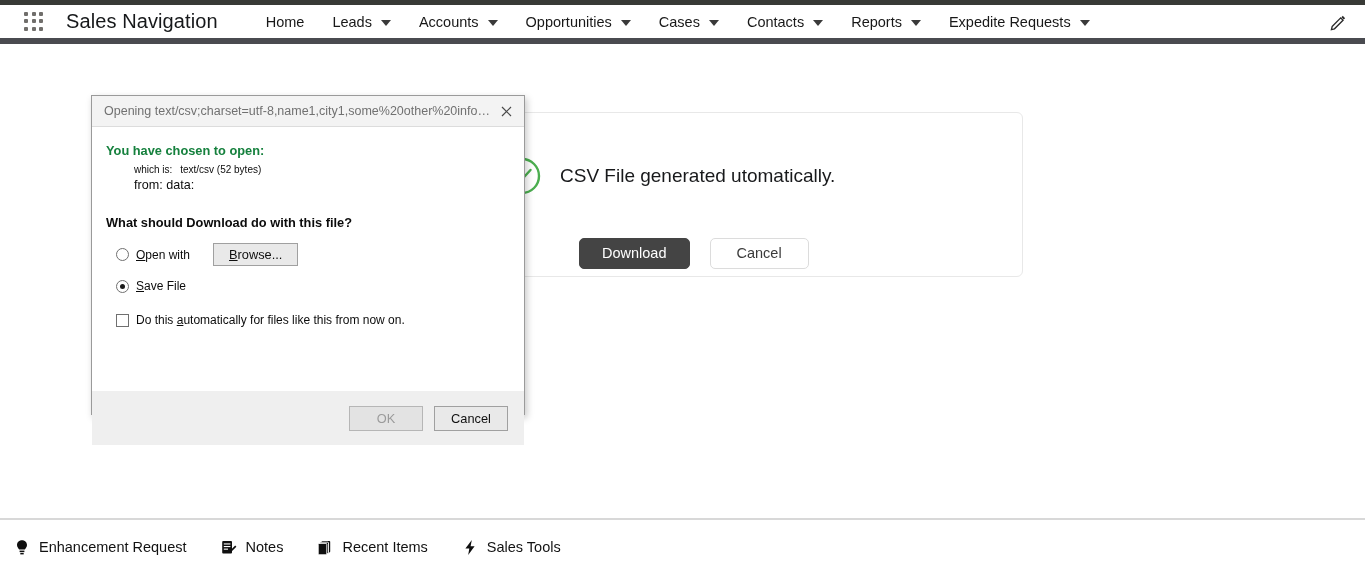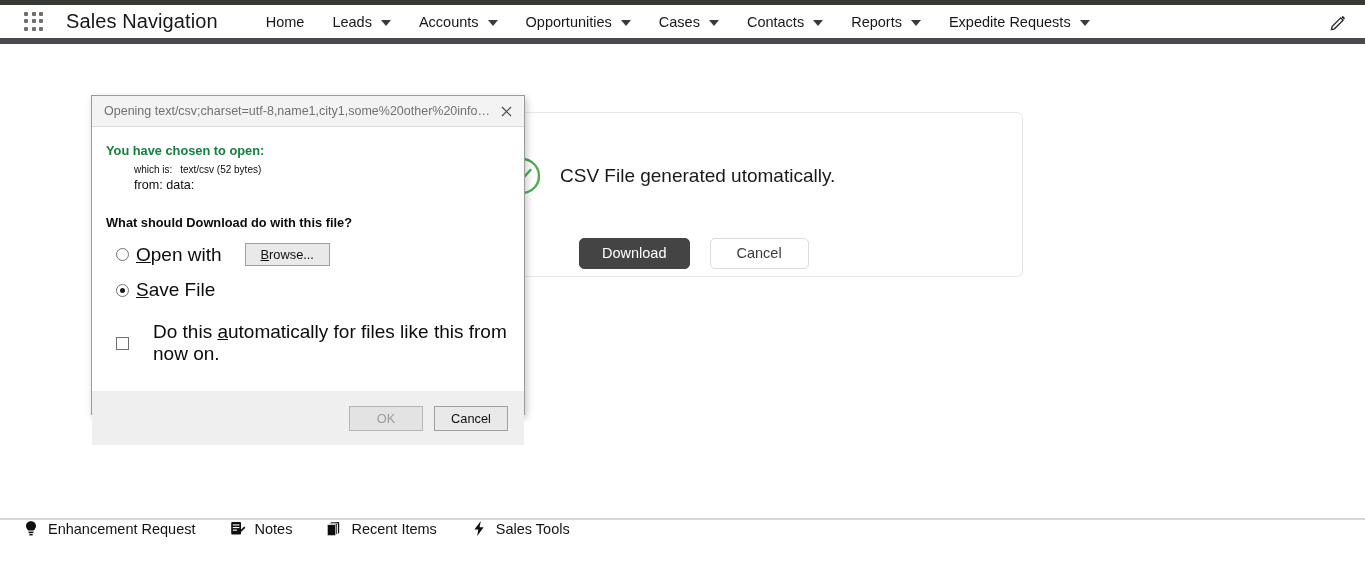--- a/index.html
+++ b/index.html
@@ -74,21 +74,21 @@
     font-size:14.5px; padding:0 26px; height:31px; line-height:29px; cursor:pointer;
     font-family:inherit;
   }
 
   
   .footer-divider {
     position:absolute; left:0; top:518px; width:1365px; height:2px; background:#d8d8d8;
   }
   .footer {
     position:absolute; left:0; top:520px; width:1336px; height:54px; background:#ffffff;
-    display:flex; align-items:flex-start; padding-left:23px;
+    display:flex; align-items:center; padding-left:14px;
   }
   .footer-item { display:flex; align-items:center; gap:9px; margin-right:34px; cursor:pointer; }
   .footer-item .flbl { font-size:14.5px; color:#121212; white-space:nowrap; }
   .fic { width:16px; height:17px; display:block; }
 
   
   .dialog {
     position:absolute; left:91px; top:95px; width:434px; height:320px;
     background:#efefef; border:1px solid #9a9a9a;
     box-shadow: 2px 3px 7px rgba(0,0,0,0.22);
@@ -121,28 +121,28 @@
   .q-label { margin-top:23px; font-size:12.8px; color:#0c0c0c; font-weight:bold; }
   .opt-row { display:flex; align-items:center; margin-top:13px; margin-left:10px; gap:7px; }
   .radio {
     width:13px; height:13px; border:1px solid #707070; border-radius:50%;
     background:#fff; flex:0 0 13px; position:relative; cursor:pointer;
   }
   .radio.checked::after {
     content:''; position:absolute; left:3px; top:3px; width:5px; height:5px;
     border-radius:50%; background:#1a1a1a;
   }
-  .opt-text { font-size:19px; color:#0c0c0c; cursor:pointer; }
+  .opt-text { font-size:12px; color:#0c0c0c; cursor:pointer; }
   .opt-text u { text-decoration:underline; }
   .browse-btn {
     margin-left:16px; background:#e9e9e9; border:1px solid #a0a0a0;
     font-size:12.8px; color:#101010; padding:3px 15px; cursor:pointer;
     font-family:inherit;
   }
-  .chk-row { display:flex; align-items:center; margin-top:20px; margin-left:10px; gap:24px; }
+  .chk-row { display:flex; align-items:center; margin-top:20px; margin-left:10px; gap:7px; }
   .checkbox {
     width:13px; height:13px; border:1px solid #707070; background:#fff;
     flex:0 0 13px; cursor:pointer;
   }
   .dlg-footer {
     height:54px; background:#efefef;
     display:flex; align-items:center; justify-content:flex-end;
     padding-right:16px; gap:11px;
   }
   .dlg-btn {

